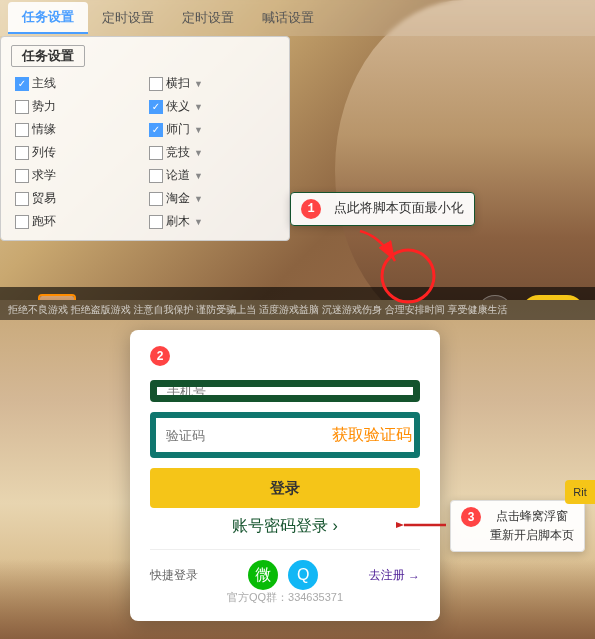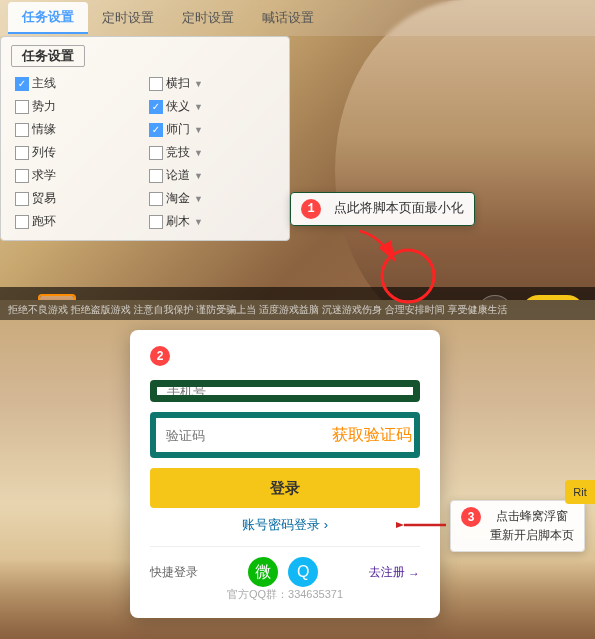--- a/index.html
+++ b/index.html
@@ -348,22 +348,22 @@
       border-radius: 4px;
       font-size: 15px;
       font-weight: bold;
       color: #333;
       cursor: pointer;
       margin-bottom: 8px;
     }
 
     .account-pwd-link {
       text-align: center;
-      font-size: 13px;
-      color: #0369a1;
+      font-size: 16px;
+      color: #14532d;
       margin-bottom: 12px;
       display: flex;
       align-items: flex-end;
       justify-content: center;
       gap: 4px;
     }
 
     .quick-login-section {
       display: flex;
       align-items: center;

